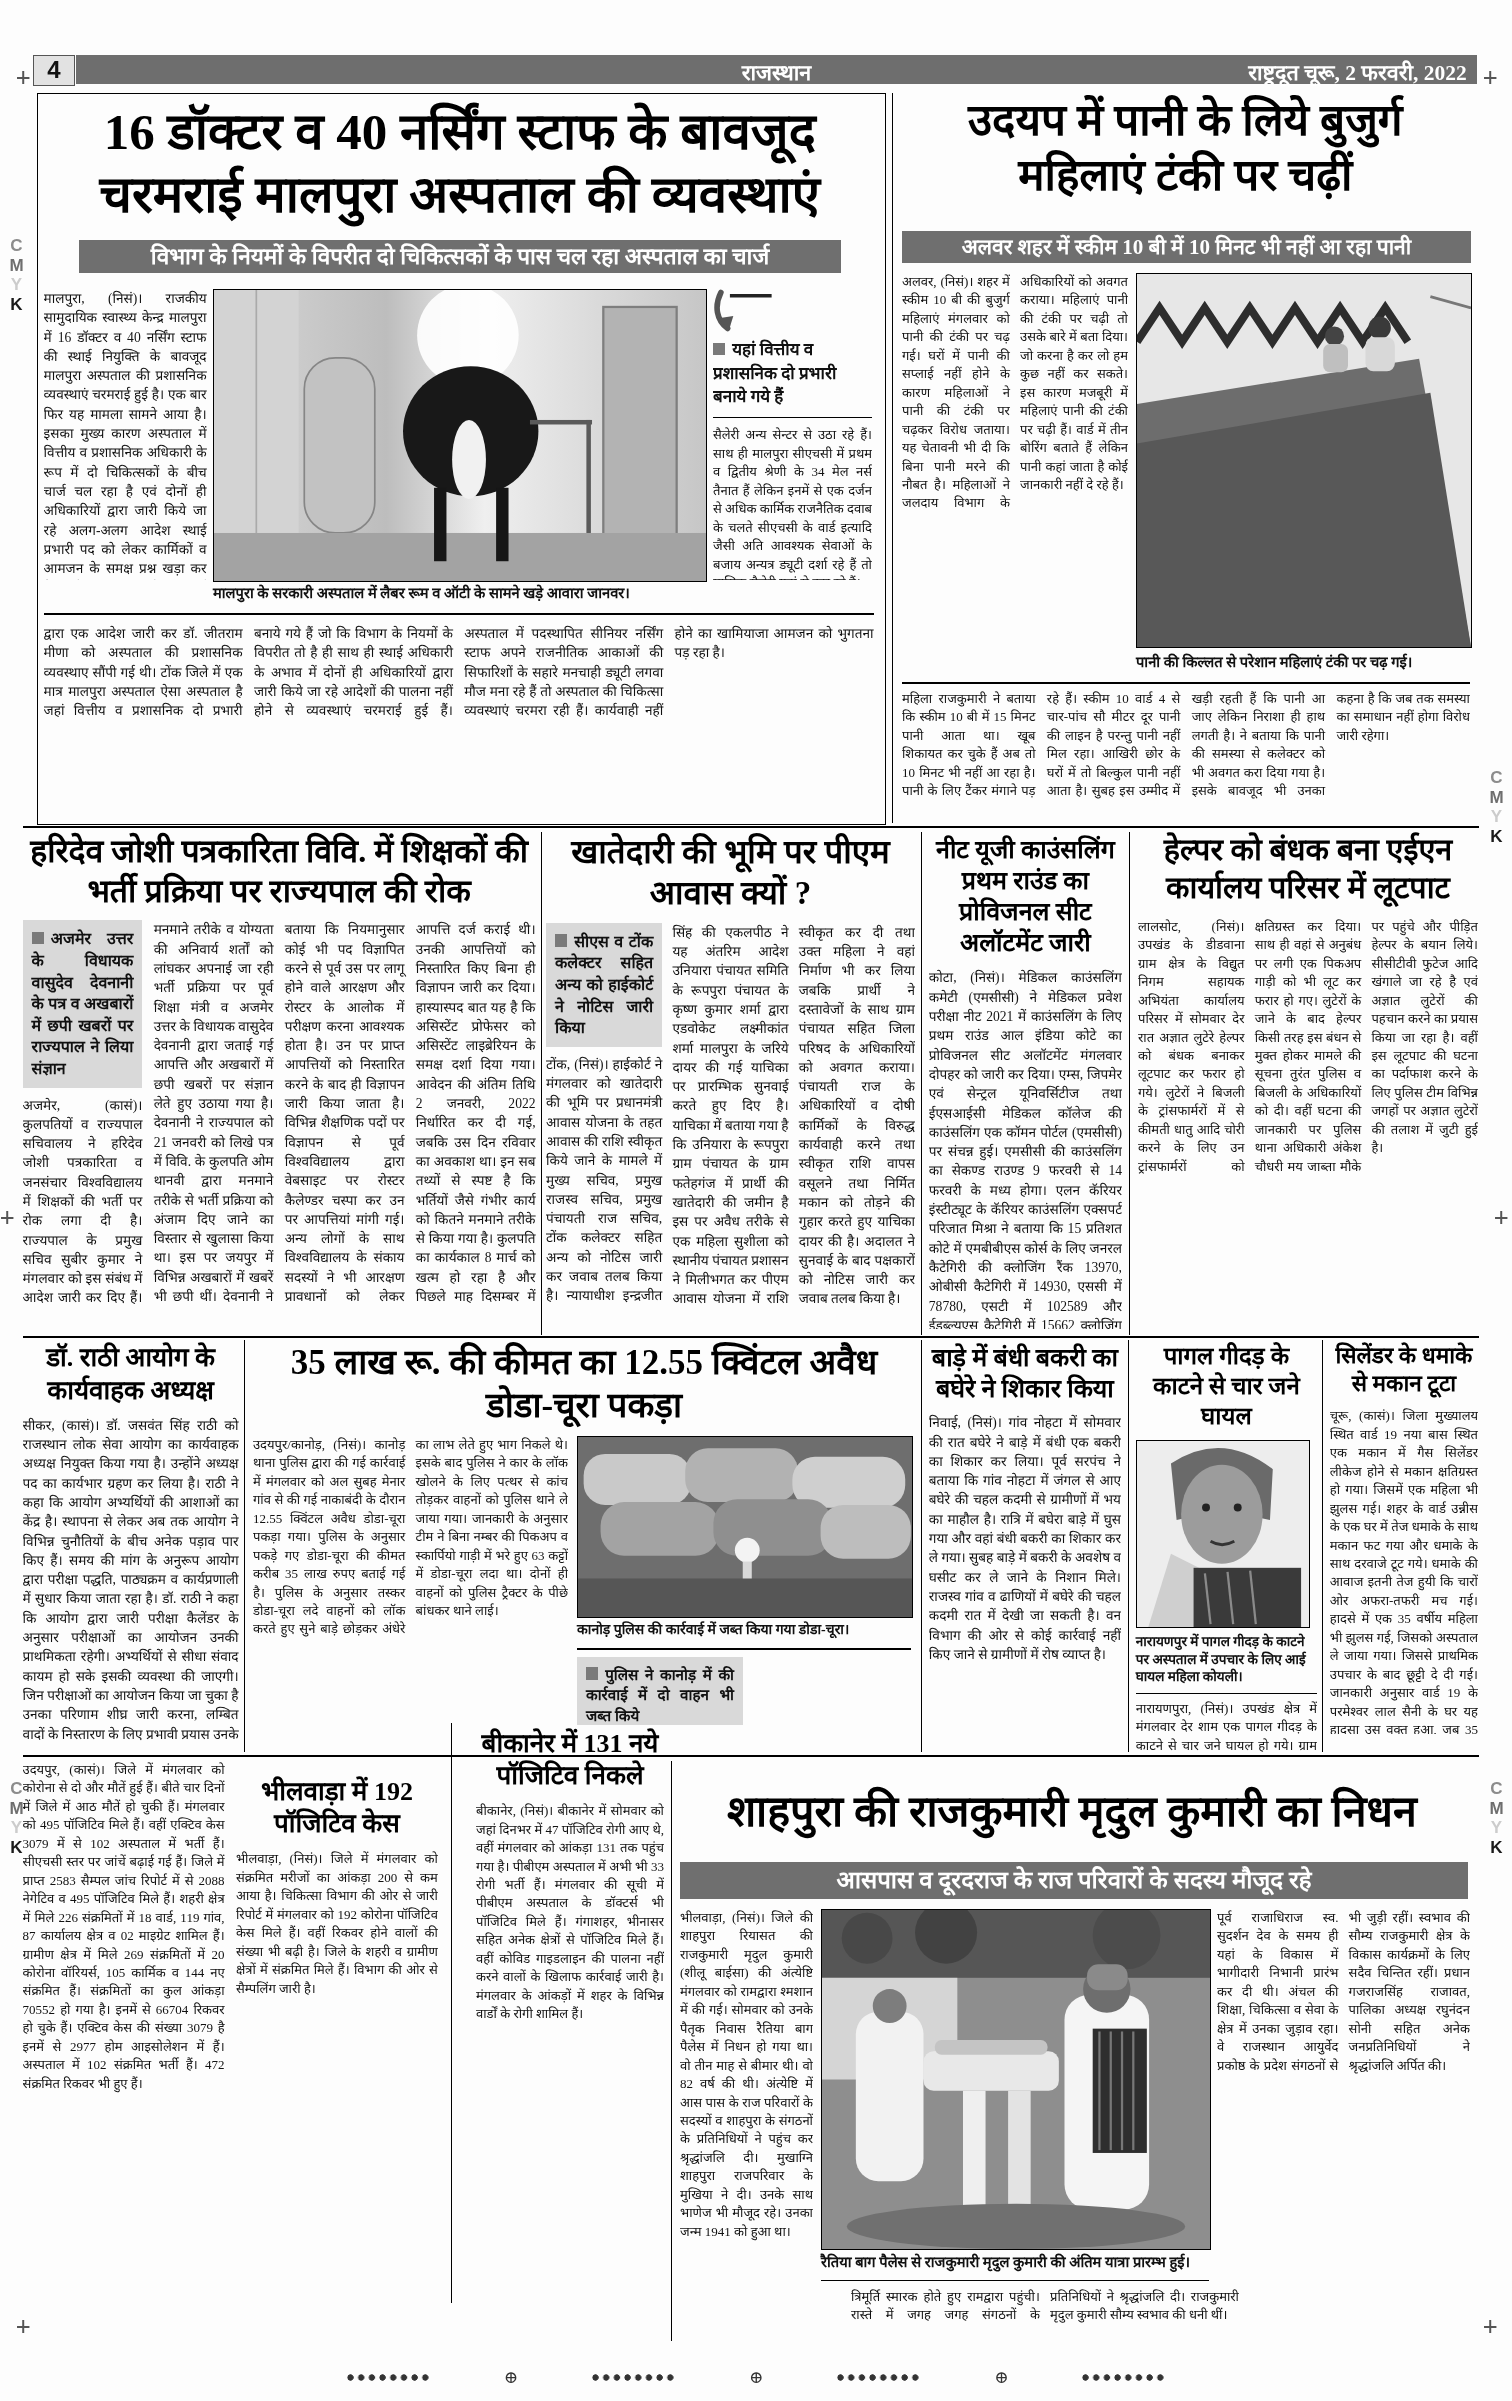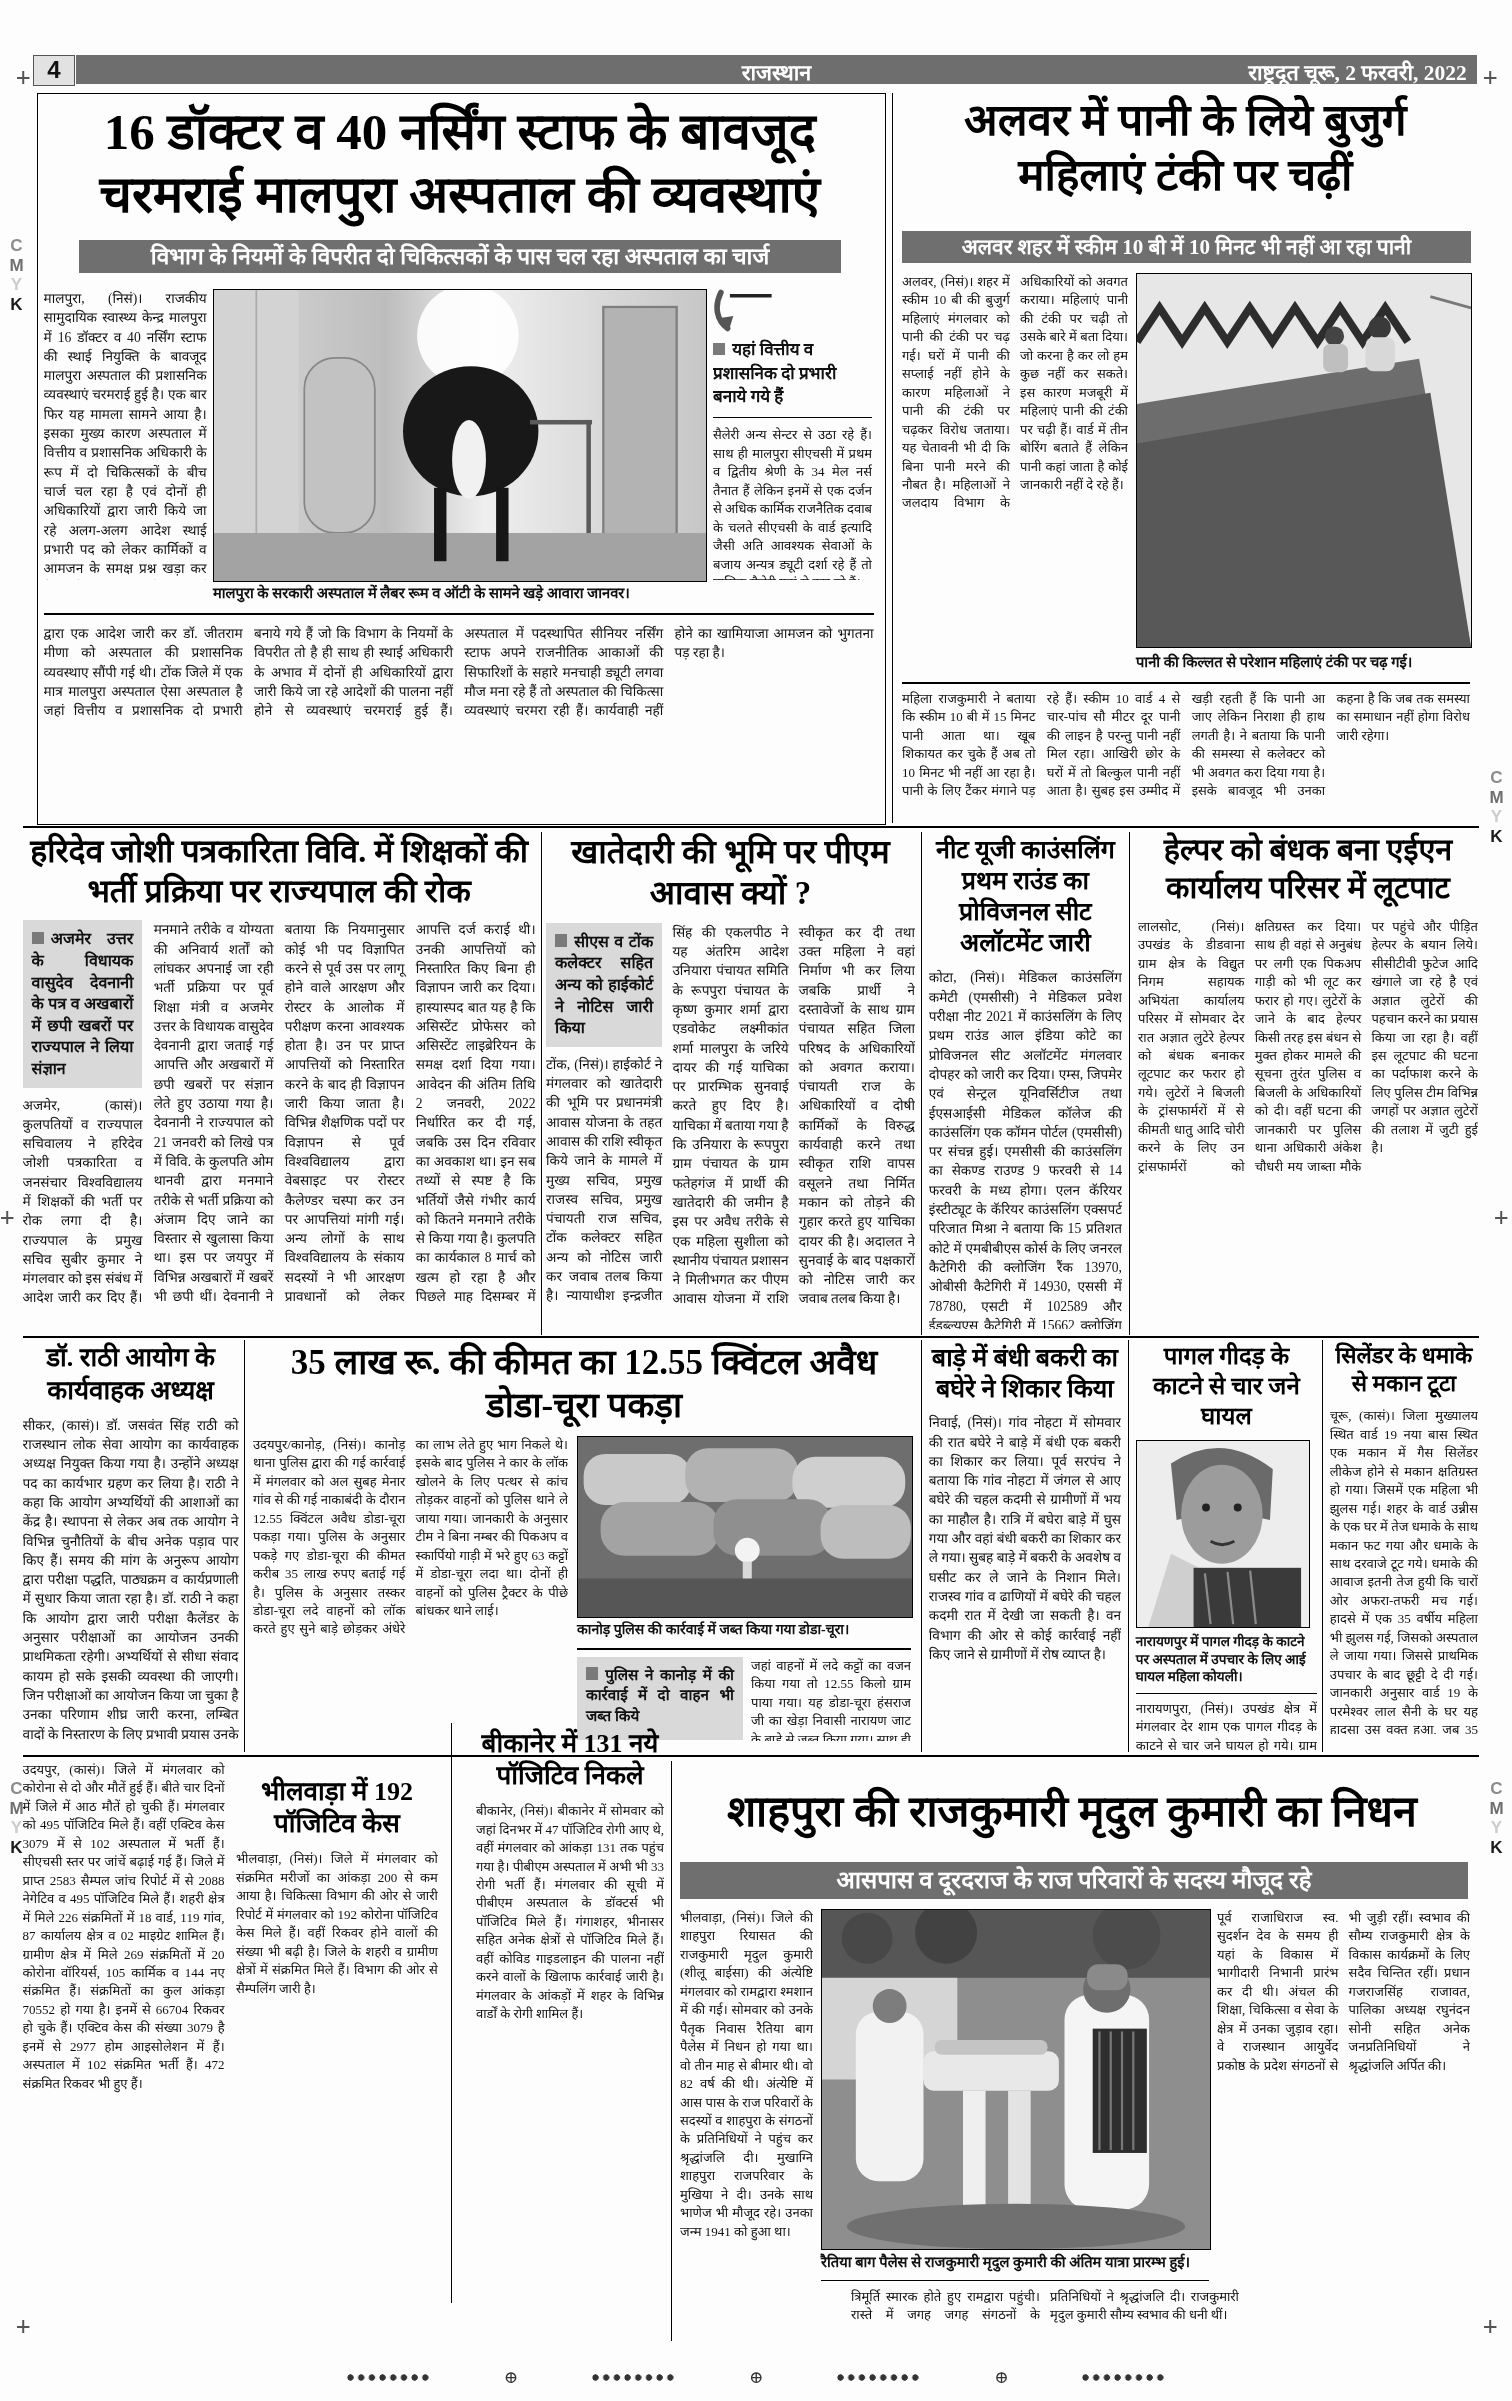--- a/index.html
+++ b/index.html
@@ -119,21 +119,21 @@
       <div style="height:1.7px;background:#000;margin:8px 0;"></div>
       <div class="body" style="font-size:13px;">सैलेरी अन्य सेन्टर से उठा रहे हैं। साथ ही मालपुरा सीएचसी में प्रथम व द्वितीय श्रेणी के 34 मेल नर्स तैनात हैं लेकिन इनमें से एक दर्जन से अधिक कार्मिक राजनैतिक दवाब के चलते सीएचसी के वार्ड इत्यादि जैसी अति आवश्यक सेवाओं के बजाय अन्यत्र ड्यूटी दर्शा रहे हैं तो मासिक सैलेरी यहां से उठा रहे हैं।</div>
     </div>
 
     <div class="abs caption" style="left:175px;top:490px;width:661px;">मालपुरा के सरकारी अस्पताल में लैबर रूम व ऑटी के सामने खड़े आवारा जानवर।</div>
     <div class="abs rule" style="left:5.6px;top:519px;width:830px;height:1.7px;"></div>
     <div class="abs body cols4 clip" style="left:5.6px;top:530px;width:830px;height:186px;">द्वारा एक आदेश जारी कर डॉ. जीतराम मीणा को अस्पताल की प्रशासनिक व्यवस्थाए सौंपी गई थी। टोंक जिले में एक मात्र मालपुरा अस्पताल ऐसा अस्पताल है जहां वित्तीय व प्रशासनिक दो प्रभारी बनाये गये हैं जो कि विभाग के नियमों के विपरीत तो है ही साथ ही स्थाई अधिकारी के अभाव में दोनों ही अधिकारियों द्वारा जारी किये जा रहे आदेशों की पालना नहीं होने से व्यवस्थाएं चरमराई हुई हैं। अस्पताल में पदस्थापित सीनियर नर्सिंग स्टाफ अपने राजनीतिक आकाओं की सिफारिशों के सहारे मनचाही ड्यूटी लगवा मौज मना रहे हैं तो अस्पताल की चिकित्सा व्यवस्थाएं चरमरा रही हैं। कार्यवाही नहीं होने का खामियाजा आमजन को भुगतना पड़ रहा है।</div>
   </div>
 
   <div class="abs" style="left:892px;top:93px;width:586px;height:730px;border-left:1.1px solid #000;">
-    <div class="abs headline" style="left:6.8px;top:1.1px;width:571px;font-size:44px;">अलवर में पानी के लिये बुजुर्ग महिलाएं टंकी पर चढ़ीं</div>
+    <div class="abs headline" style="left:6.8px;top:1.1px;width:571px;font-size:44px;">उदयप में पानी के लिये बुजुर्ग महिलाएं टंकी पर चढ़ीं</div>
     <div class="abs subbar" style="left:9px;top:138px;width:569px;height:32px;font-size:21px;line-height:32px;">अलवर शहर में स्कीम 10 बी में 10 मिनट भी नहीं आ रहा पानी</div>
     <div class="abs body cols2 clip" style="left:9px;top:180px;width:226px;height:373px;font-size:13px;">अलवर, (निसं)। शहर में स्कीम 10 बी की बुजुर्ग महिलाएं मंगलवार को पानी की टंकी पर चढ़ गई। घरों में पानी की सप्लाई नहीं होने के कारण महिलाओं ने पानी की टंकी पर चढ़कर विरोध जताया। यह चेतावनी भी दी कि बिना पानी मरने की नौबत है। महिलाओं ने जलदाय विभाग के अधिकारियों को अवगत कराया। महिलाएं पानी की टंकी पर चढ़ी तो उसके बारे में बता दिया। जो करना है कर लो हम कुछ नहीं कर सकते। इस कारण मजबूरी में महिलाएं पानी की टंकी पर चढ़ी हैं। वार्ड में तीन बोरिंग बताते हैं लेकिन पानी कहां जाता है कोई जानकारी नहीं दे रहे हैं।</div>
     <div class="abs photo" style="left:243px;top:180px;width:334px;height:373px;">
       <svg viewBox="0 0 592 660" preserveAspectRatio="none">
         <rect width="592" height="660" fill="#e7e7e7"></rect>
         <path d="M0 120 L40 60 L80 120 L120 60 L160 120 L200 60 L240 120 L280 60 L320 120 L360 60 L400 120 L440 60 L480 120" fill="none" stroke="#2d2d2d" stroke-width="14"></path>
         <polygon points="0,230 500,150 592,660 0,660" fill="#6d6d6d"></polygon>
         <polygon points="0,300 520,210 592,660 0,660" fill="#585858"></polygon>
         <circle cx="430" cy="95" r="20" fill="#3a3a3a"></circle>
           <rect x="405" y="112" width="52" height="60" rx="14" fill="#d8d8d8"></rect>
@@ -199,21 +199,21 @@
           <rect x="40" y="115" width="210" height="95" rx="42" fill="#a3a3a3"></rect>
             <rect x="240" y="110" width="210" height="100" rx="42" fill="#8f8f8f"></rect>
           <rect x="430" y="120" width="160" height="95" rx="40" fill="#bdbdbd"></rect>
           <circle cx="300" cy="200" r="22" fill="#f3f3f3"></circle>
             <rect x="292" y="220" width="16" height="40" fill="#d9d9d9"></rect>
           <rect x="0" y="250" width="592" height="68" fill="#565656"></rect>
         </svg>
       </div>
       <div class="abs caption" style="left:324px;top:185px;width:334px;font-size:14px;">कानोड़ पुलिस की कार्रवाई में जब्त किया गया डोडा-चूरा।</div>
       <div class="abs rule" style="left:324px;top:212px;width:334px;height:1.7px;"></div>
-      <div class="abs" style="left:324px;top:221px;width:334px;height:84px;display:flex;gap:8px;">
+      <div class="abs" style="left:324px;top:221px;width:334px;height:84px;display:flex;gap:8px;flex-direction:column;">
         <div class="inset clip" style="width:148px;height:67px;font-size:15.2px;">
           <span class="bullet"></span><span>पुलिस ने कानोड़ में की कार्रवाई में दो वाहन भी जब्त किये</span>
         </div>
         <div class="body clip" style="flex:1;height:84px;font-size:13px;">जहां वाहनों में लदे कट्टों का वजन किया गया तो 12.55 किलो ग्राम पाया गया। यह डोडा-चूरा हंसराज जी का खेड़ा निवासी नारायण जाट के बाड़े से जब्त किया गया। साथ ही अज्ञात तस्करों पुलिस से बचाव के लिए मुठभेड़ होने पर फायरिंग करने में प्रयुक्त अवैध पिस्टल मय जिंदा कारतूस व दो फायरिंग किए हुए कारतूस के खाली केस बरामद कर एनडीपीएस एक्ट में मामला दर्ज किया है। जांच भीण्डर थानाधिकारी देवेन्द्र सिंह देवल के जिम्मे की गई है।</div>
       </div>
     </div>
   </div>
 
   <div class="abs clip" style="left:921px;top:1340px;width:200px;height:412px;border-left:1.1px solid #000;padding-left:6.8px;box-sizing:border-box;">
     <div class="headline" style="font-size:25px;margin:2.3px 0 9px;">बाड़े में बंधी बकरी का बघेरे ने शिकार किया</div>

